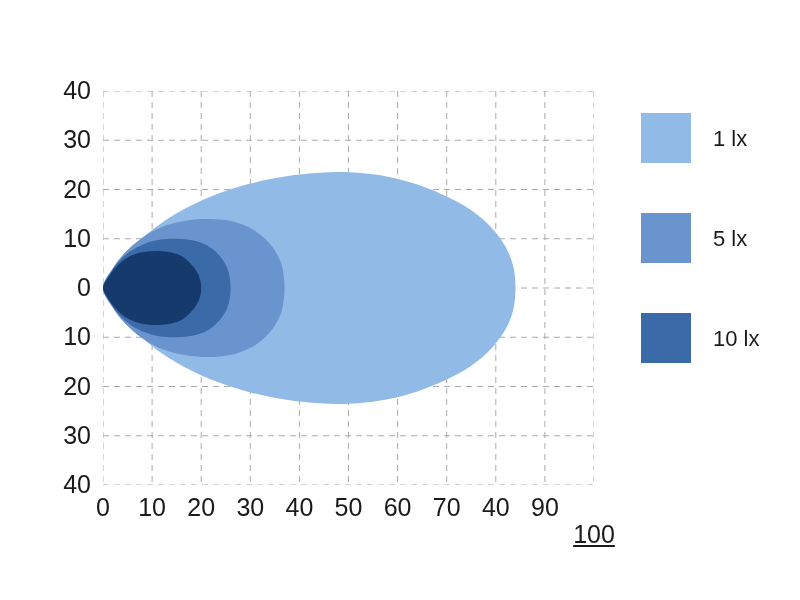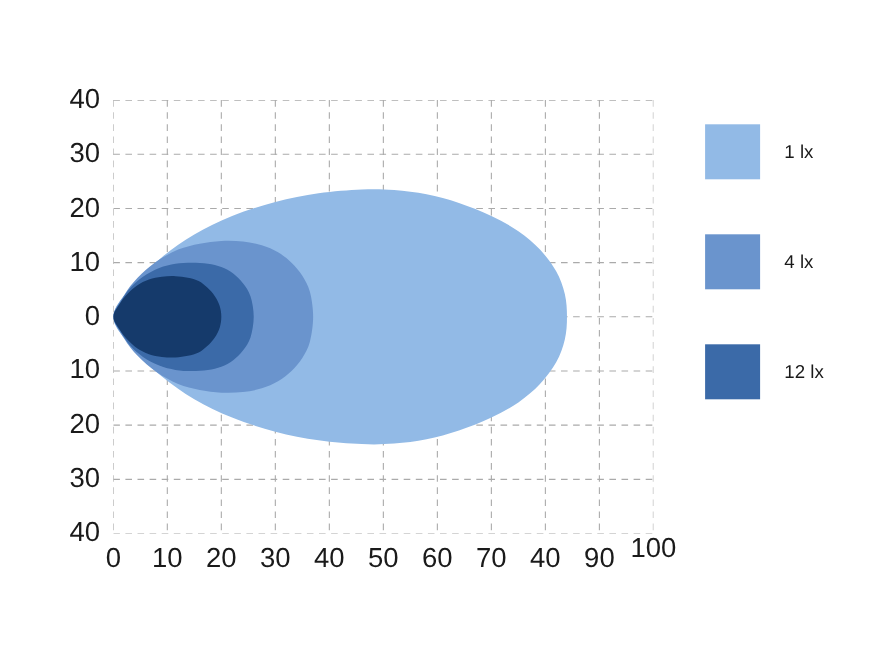--- a/index.html
+++ b/index.html
@@ -44,21 +44,21 @@
     display: flex;
     align-items: center;
     height: 50px;
   }
   .legend-swatch {
     width: 50px; height: 50px;
     flex: 0 0 50px;
   }
   .legend-label {
     margin-left: 22px;
-    font-size: 17px;
+    font-size: 22px;
     line-height: 25px;
     color: #1a1a1a;
     white-space: nowrap;
     font-family: "Liberation Sans", sans-serif;
   }
 </style>
 </head>
 <body>
 
 <div id="root">
@@ -111,31 +111,31 @@
       <div class="tick-label x-tick" style="left: 73px; top: 495px;">0</div>
       <div class="tick-label x-tick" style="left: 122.1px; top: 495px;">10</div>
       <div class="tick-label x-tick" style="left: 171.2px; top: 495px;">20</div>
       <div class="tick-label x-tick" style="left: 220.3px; top: 495px;">30</div>
       <div class="tick-label x-tick" style="left: 269.4px; top: 495px;">40</div>
       <div class="tick-label x-tick" style="left: 318.5px; top: 495px;">50</div>
       <div class="tick-label x-tick" style="left: 367.6px; top: 495px;">60</div>
       <div class="tick-label x-tick" style="left: 416.7px; top: 495px;">70</div>
       <div class="tick-label x-tick" style="left: 465.8px; top: 495px;">40</div>
       <div class="tick-label x-tick" style="left: 514.9px; top: 495px;">90</div>
-      <div class="tick-label x-tick" style="left: 564px; top: 486px;">100</div>
+      <div class="tick-label x-tick" style="left: 564px; top: 522px; text-decoration: underline;">100</div>
     </div>
 
   <div id="legend">
       <div class="legend-row" style="top: 0px;">
         <div class="legend-swatch" style="background: rgb(146, 186, 230);"></div>
         <span class="legend-label">1 lx</span>
       </div>
       <div class="legend-row" style="top: 100px;">
         <div class="legend-swatch" style="background: rgb(106, 148, 205);"></div>
-        <span class="legend-label">4 lx</span>
+        <span class="legend-label">5 lx</span>
       </div>
       <div class="legend-row" style="top: 200px;">
         <div class="legend-swatch" style="background: rgb(59, 106, 168);"></div>
-        <span class="legend-label">12 lx</span>
+        <span class="legend-label">10 lx</span>
       </div>
     </div>
 
 </div>
 
 </body></html>

